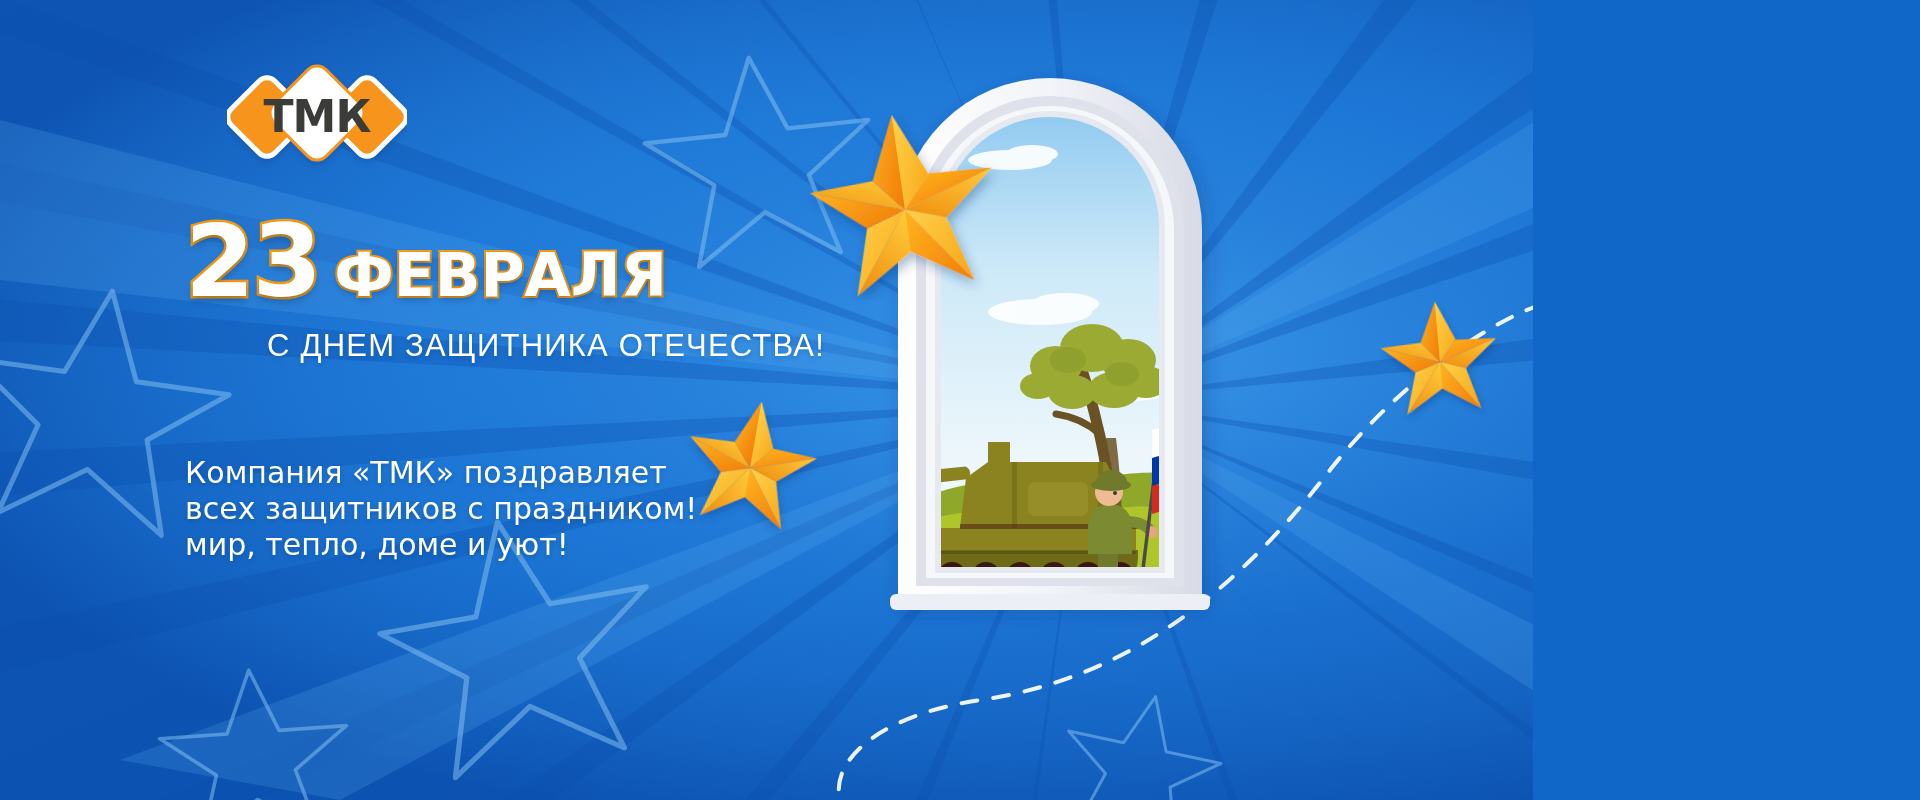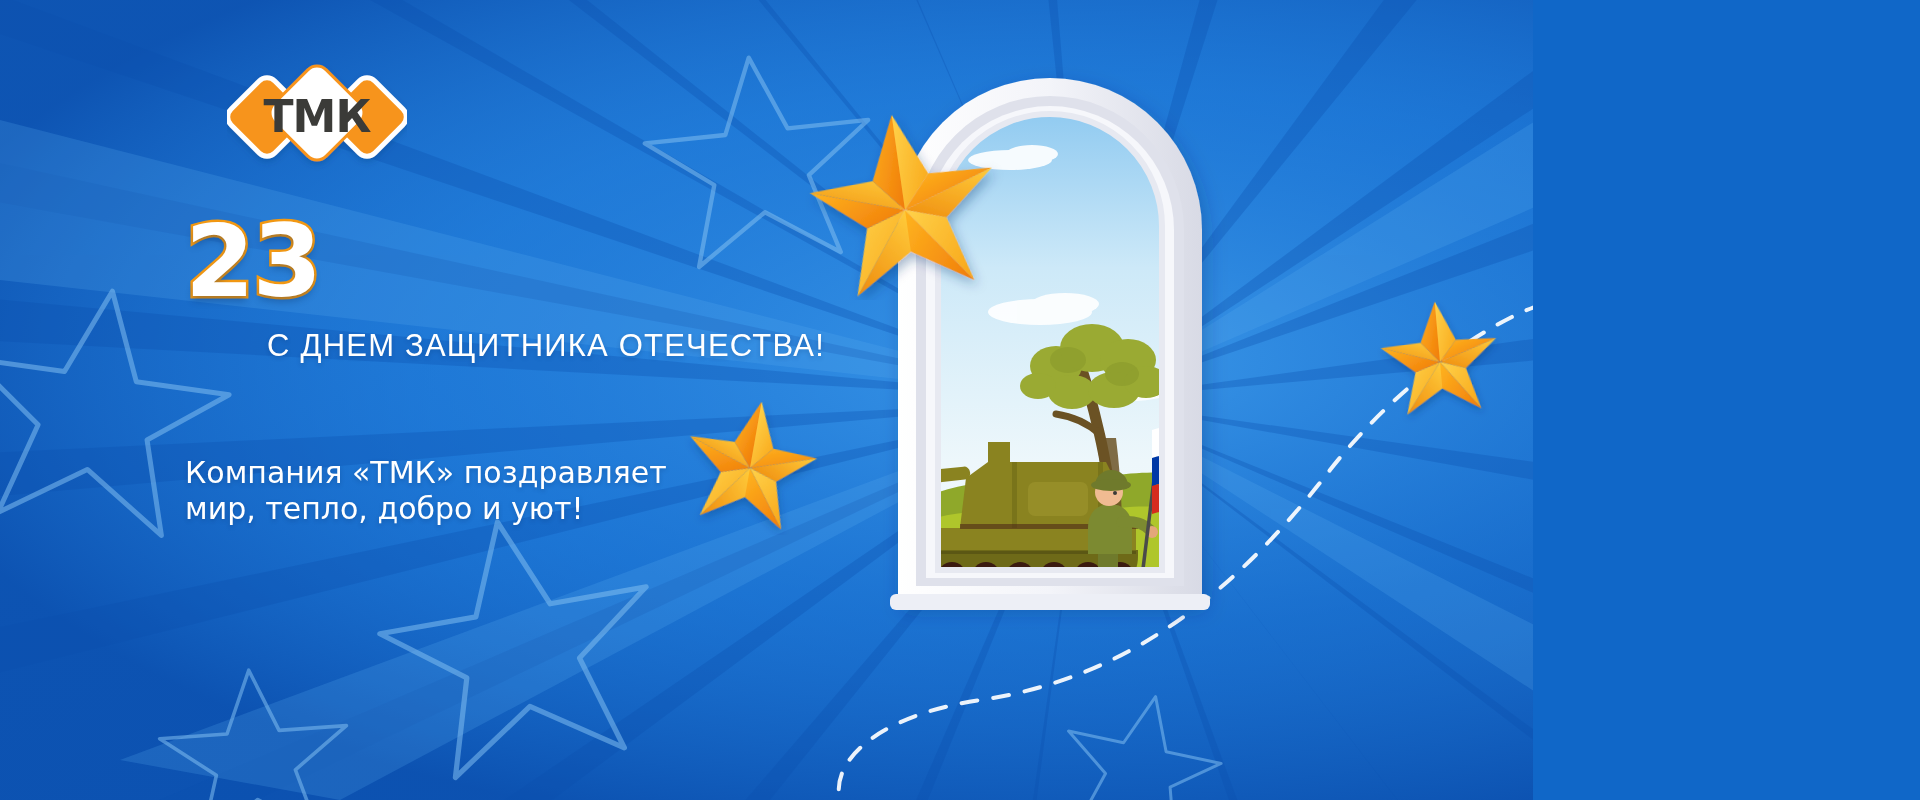--- a/index.html
+++ b/index.html
@@ -163,27 +163,29 @@
         <rect x="53" y="19" width="74" height="74" rx="13" transform="rotate(45 90 56)" fill="#FFFFFF" stroke="#F7941D" stroke-width="3"></rect>
 
         <text x="90" y="75" text-anchor="middle" font-family="'DejaVu Sans', sans-serif" font-size="44" font-weight="900" fill="#3A3A38" letter-spacing="-1">ТМК</text>
       </g>
     </svg>
   </div>
 
   <div class="headline">
     <div class="title-row">
       <span class="title-23">23</span>
+      <span class="title-month">ФЕВРАЛЯ</span>
     </div>
     <div class="subtitle">С ДНЕМ ЗАЩИТНИКА ОТЕЧЕСТВА!</div>
   </div>
 
   <div class="body-text">
     <div>Компания «ТМК» поздравляет</div>
-    <div>мир, тепло, добро и уют!</div>
+    <div>всех защитников с праздником!</div>
+    <div>мир, тепло, доме и уют!</div>
   </div>
 
   <div class="trail">
     <svg width="1920" height="800" viewBox="0 0 1920 800">
       <path d="M1580,175 C1660,250 1700,330 1640,370 C1580,410 1530,360 1560,318
                C1595,270 1440,330 1330,470 C1230,600 1120,680 980,700
                C880,715 830,760 840,800" fill="none" stroke="#ffffff" stroke-width="4" stroke-linecap="round" stroke-dasharray="16 16" opacity="0.92"></path>
     </svg>
   </div>
 

